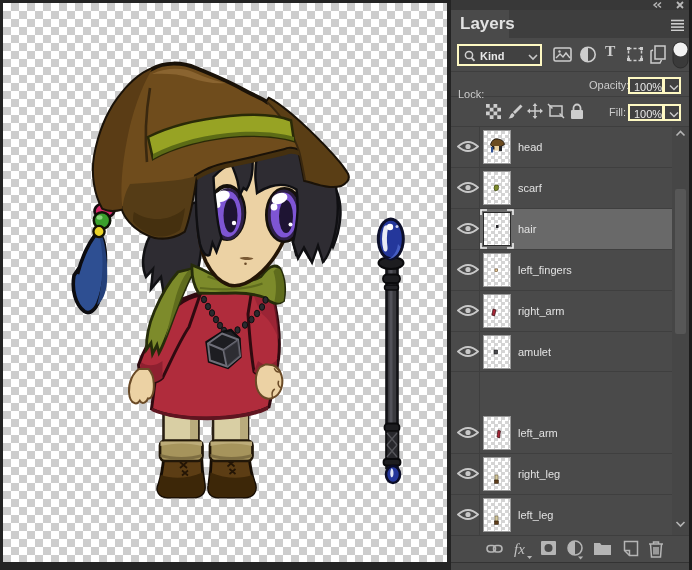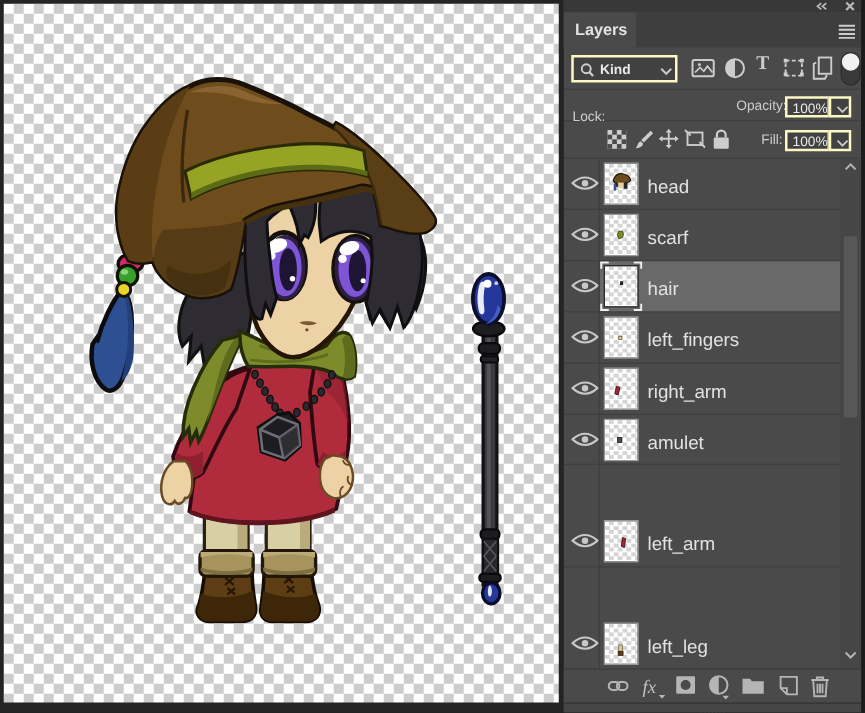--- a/index.html
+++ b/index.html
@@ -5,30 +5,30 @@
 html,body{margin:0;padding:0;}
 body{width:692px;height:570px;background:#1d1d1d;font-family:"Liberation Sans",sans-serif;overflow:hidden;position:relative;}
 #canvas{position:absolute;left:0;top:0;width:451px;height:570px;background:#242424;}
 #checker{position:absolute;left:3px;top:3px;width:444px;height:559px;
   background-image:conic-gradient(#cdcdcd 0 25%,#ffffff 0 50%,#cdcdcd 0 75%,#ffffff 0);
   background-size:16px 16px;}
 #art{position:absolute;left:0;top:0;width:451px;height:570px;}
 #panel{position:absolute;left:451px;top:0;width:238px;height:570px;background:#4a4a4a;font-family:"Liberation Sans",sans-serif;}
 #phead{position:absolute;left:0;top:0;width:238px;height:10px;background:#383838;}
 #ptabbar{position:absolute;left:0;top:10px;width:238px;height:28px;background:#3e3e3e;}
-#ptab{position:absolute;left:0;top:0;width:49px;height:28px;background:#4a4a4a;color:#e2e2e2;font-size:13px;font-weight:bold;line-height:28px;padding-left:9px;}
+#ptab{position:absolute;left:0;top:0;width:49px;height:28px;background:#4a4a4a;color:#e2e2e2;font-size:17px;font-weight:bold;line-height:28px;padding-left:9px;}
 .sep{position:absolute;left:0;width:238px;height:1px;background:#3e3e3e;}
 .dbox{position:absolute;background:#414141;border:2px solid #fef9c3;box-sizing:border-box;color:#e8e8e8;font-size:11px;}
 .lbl{position:absolute;color:#cccccc;font-size:11px;}
 #laylist{position:absolute;left:0;top:127px;width:238px;height:408px;}
 .lrow{position:absolute;left:0;width:238px;height:40px;border-bottom:1px solid #3f3f3f;box-sizing:border-box;}
 #laylist:after{content:'';position:absolute;left:28px;top:0;width:1px;height:409px;background:#3f3f3f;}
 .eye{position:absolute;left:6px;top:12px;width:22px;height:15px;}
 .thumb{position:absolute;left:32px;width:28px;height:34px;background-image:conic-gradient(#d4d4d4 0 25%,#ffffff 0 50%,#d4d4d4 0 75%,#ffffff 0);background-size:7px 7px;border:1px solid #989898;box-sizing:border-box;}
-.lname{position:absolute;left:67px;color:#e2e2e2;font-size:15px;}
+.lname{position:absolute;left:67px;color:#e2e2e2;font-size:11px;}
 #scroll{position:absolute;left:221px;top:127px;width:17px;height:408px;background:#464646;}
 #botbar{position:absolute;left:0;top:535px;width:246px;height:27px;background:#4a4a4a;border-top:1px solid #3e3e3e;box-sizing:border-box;}
 #botstrip{position:absolute;left:0;top:562px;width:238px;height:8px;background:#464646;border-top:1px solid #333333;box-sizing:border-box;}
 #redge{position:absolute;left:689px;top:0;width:3px;height:570px;background:#1b1b1b;}
 </style>
 </head>
 <body>
 <div id="canvas">
   <div id="checker"></div>
   <svg id="art" viewBox="0 0 451 570">
@@ -394,20 +394,33 @@
           <path d="M1 7.5 Q11 -1.5 21 7.5 Q11 16.5 1 7.5 Z" fill="none" stroke="#c8c8c8" stroke-width="1.7"></path>
           <circle cx="11" cy="7.5" r="2.6" fill="#c8c8c8"></circle>
         </svg>
         <div class="thumb" style="top:3px">
           <svg width="26" height="32" style="position:absolute;left:0;top:0">
             <path d="M14 13 l2.5 1 l-1 7 l-2.5 -1 Z" fill="#a82737" stroke="#3a0d12" stroke-width="0.7"></path>
           </svg>
         </div>
         <span class="lname" style="top:14px">left_arm</span>
       </div>
+    <div class="lrow" style="top:327px;height:41px">
+        <svg class="eye" viewBox="0 0 22 15">
+          <path d="M1 7.5 Q11 -1.5 21 7.5 Q11 16.5 1 7.5 Z" fill="none" stroke="#c8c8c8" stroke-width="1.7"></path>
+          <circle cx="11" cy="7.5" r="2.6" fill="#c8c8c8"></circle>
+        </svg>
+        <div class="thumb" style="top:3px">
+          <svg width="26" height="32" style="position:absolute;left:0;top:0">
+            <rect x="11" y="17" width="3" height="5" fill="#d5ca9e" stroke="#5a4a28" stroke-width="0.5"></rect>
+            <rect x="10.5" y="22" width="4" height="3.5" fill="#5d3d1a" stroke="#2a1a0a" stroke-width="0.5"></rect>
+          </svg>
+        </div>
+        <span class="lname" style="top:14px">right_leg</span>
+      </div>
     <div class="lrow" style="top:368px;height:41px">
         <svg class="eye" viewBox="0 0 22 15">
           <path d="M1 7.5 Q11 -1.5 21 7.5 Q11 16.5 1 7.5 Z" fill="none" stroke="#c8c8c8" stroke-width="1.7"></path>
           <circle cx="11" cy="7.5" r="2.6" fill="#c8c8c8"></circle>
         </svg>
         <div class="thumb" style="top:3px">
           <svg width="26" height="32" style="position:absolute;left:0;top:0">
             <rect x="11" y="17" width="3" height="5" fill="#d5ca9e" stroke="#5a4a28" stroke-width="0.5"></rect>
             <rect x="10.5" y="22" width="4" height="3.5" fill="#5d3d1a" stroke="#2a1a0a" stroke-width="0.5"></rect>
           </svg>

